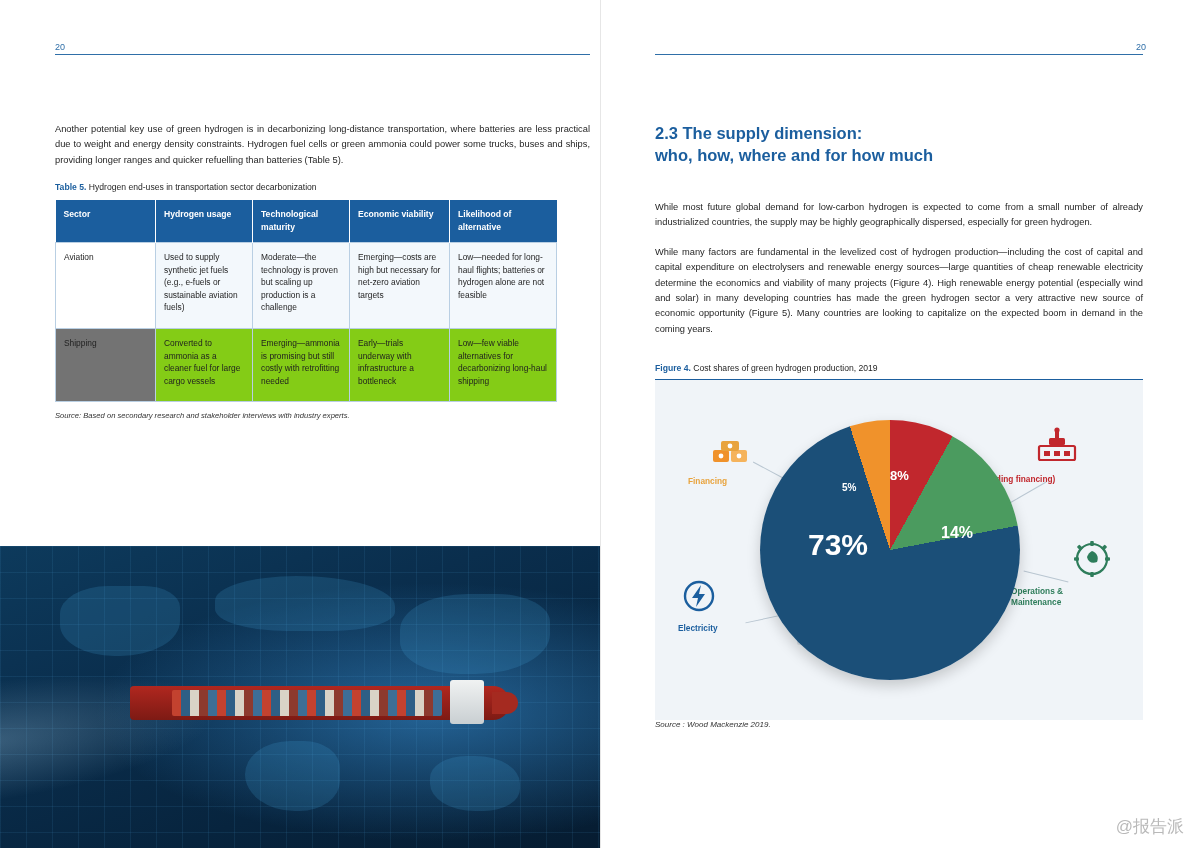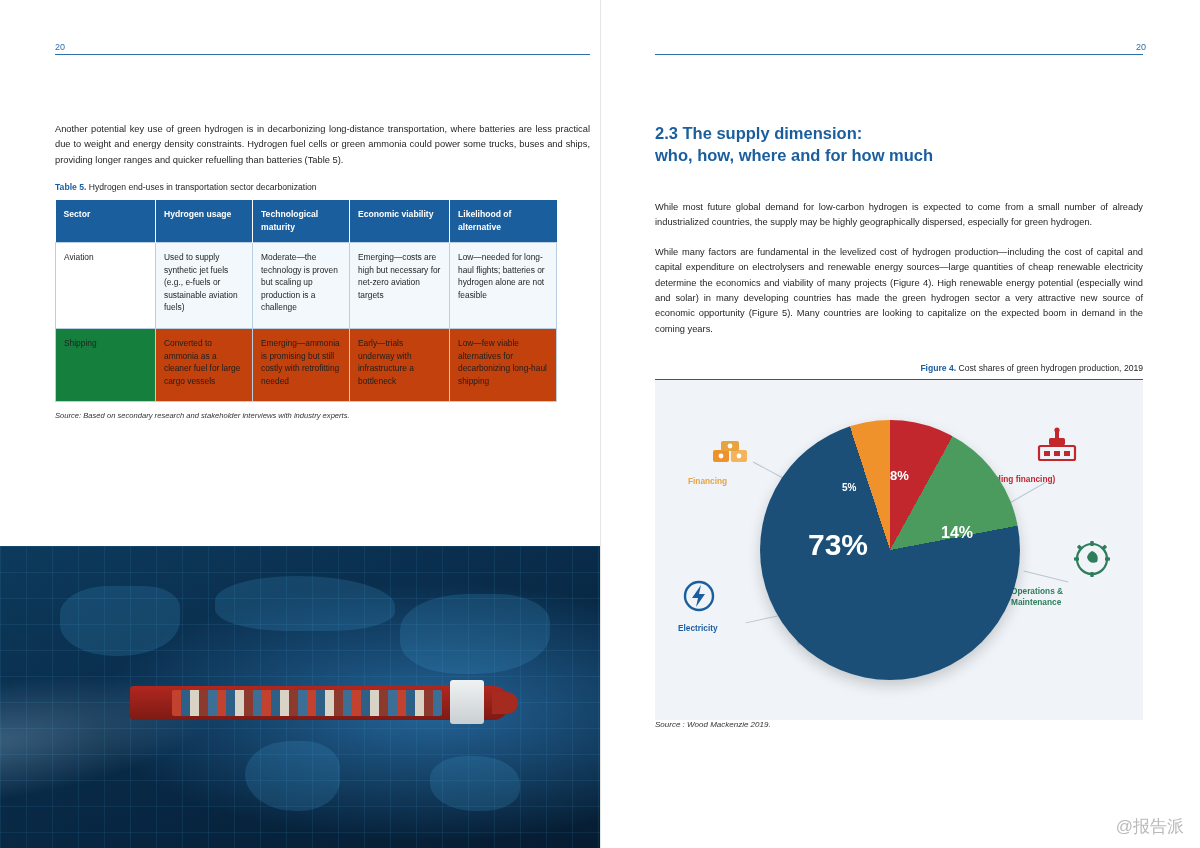--- a/index.html
+++ b/index.html
@@ -38,22 +38,22 @@
     background:#1b5e9e;color:#fff;font-size:8.6px;line-height:12.4px;
     text-align:left;vertical-align:top;padding:8px 8px 9px 8px;font-weight:bold;
     border-right:1px solid #ffffff;
   }
   table.t5 th:last-child{border-right:none;}
   table.t5 td{
     font-size:8.4px;line-height:12.6px;color:#1f1f1f;vertical-align:top;
     padding:8px 8px 14px 8px;border:1px solid #b9cfe3;background:#f3f8fc;
   }
   table.t5 td.firstcol{background:#ffffff;}
-  table.t5 tr.r2 td{background:#c2410c;}
-  table.t5 tr.r2 td.firstcol{background:#15803d;}
+  table.t5 tr.r2 td{background:#84cc16;}
+  table.t5 tr.r2 td.firstcol{background:#737373;}
   .src-note{font-size:7.6px;font-style:italic;color:#333;margin-top:9px;}
 
   
   .photo{
     position:absolute;left:0;top:546px;width:600px;height:302px;
     background:
       radial-gradient(ellipse at 72% 55%, rgba(60,150,220,.55) 0%, rgba(10,45,85,0) 55%),
       linear-gradient(160deg,#0d3a5c 0%, #0a2e4d 35%, #07243e 70%, #061c31 100%);
     overflow:hidden;
   }
@@ -92,21 +92,21 @@
   .bow{
     position:absolute;left:362px;top:18px;width:26px;height:22px;
     background:#a52a20;border-radius:0 14px 14px 0;
   }
 
   
   .right{position:absolute;left:655px;top:122px;width:488px;}
   h1.chap{
     font-size:16.5px;line-height:22px;color:#1b5e9e;margin:0 0 34px 0;font-weight:bold;
   }
-  .fig-cap{font-size:8.6px;color:#1f1f1f;margin:0 0 6px 0;text-align:right;}
+  .fig-cap{font-size:8.6px;color:#1f1f1f;margin:0 0 6px 0;}
   .fig-cap b{color:#1b5e9e;}
   .fig-rule{height:1px;background:#1b5e9e;width:488px;margin-bottom:0;}
   .chartbox{
     width:488px;height:340px;background:#f0f4f8;position:relative;overflow:hidden;
   }
   .pie-wrap{position:absolute;left:105px;top:40px;width:260px;height:260px;}
   .pie{
     position:absolute;left:0;top:0;width:260px;height:260px;border-radius:50%;
     box-shadow:0 6px 14px rgba(0,0,0,.18);
   }

